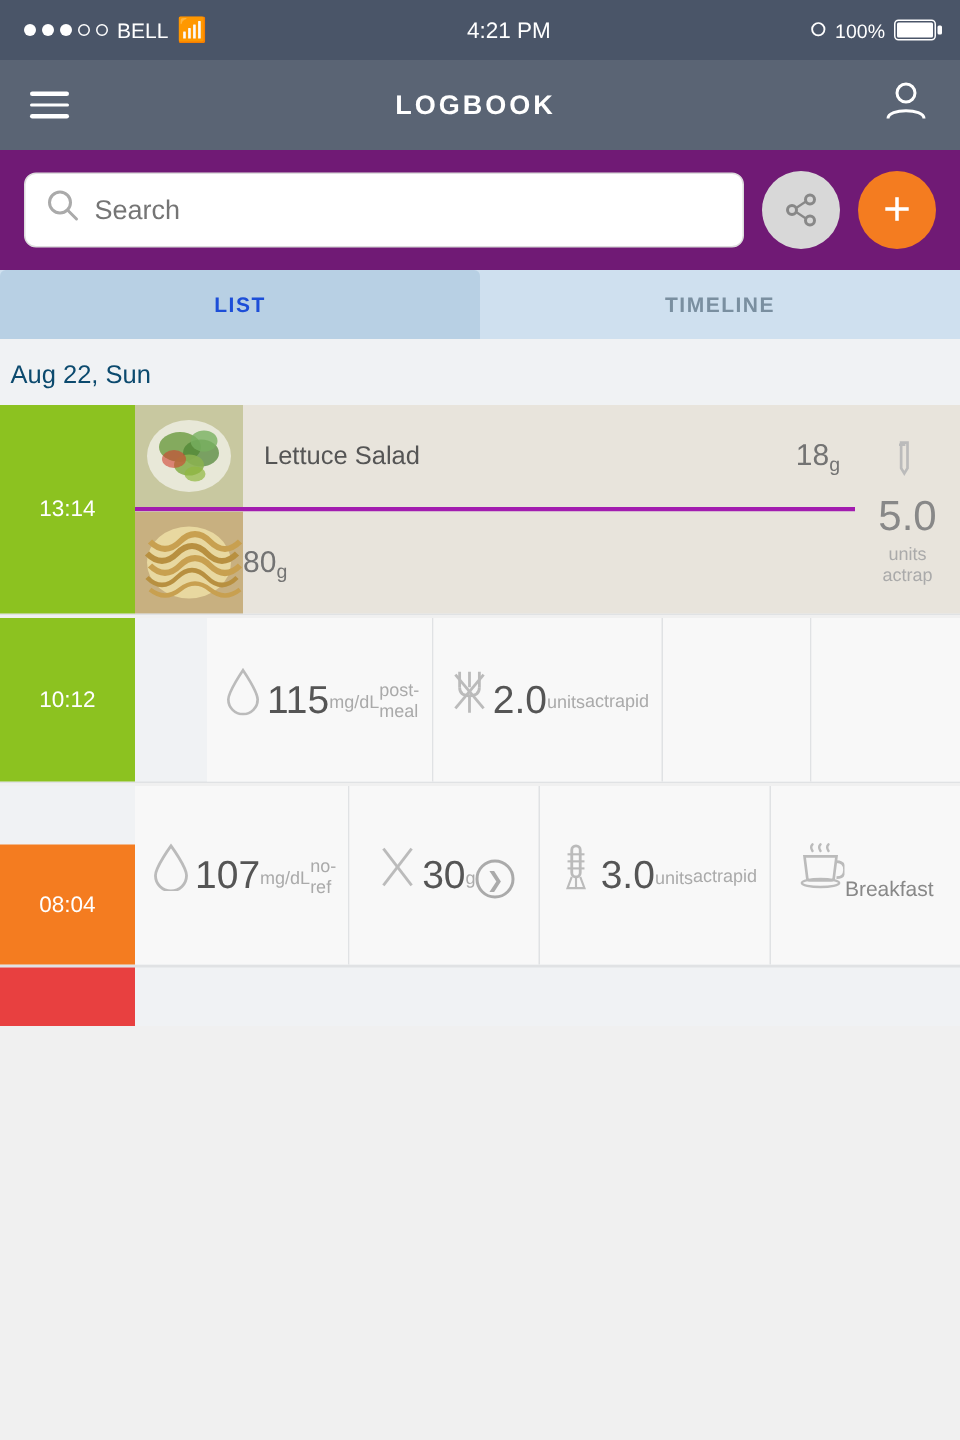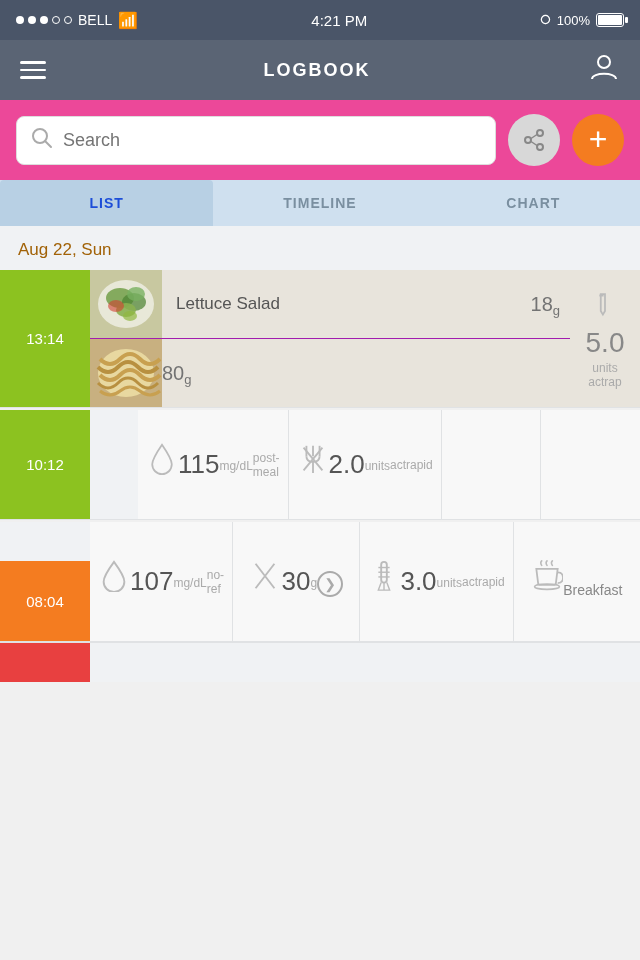--- a/index.html
+++ b/index.html
@@ -37,21 +37,21 @@
       justify-content: space-between;
       padding: 0 20px;
     }
     .hamburger { display: flex; flex-direction: column; gap: 5px; cursor: pointer; }
     .hamburger span { display: block; width: 26px; height: 2.5px; background: #fff; border-radius: 2px; }
     .header-title { color: #fff; font-size: 18px; font-weight: 600; letter-spacing: 2px; text-transform: uppercase; }
     .header-user { color: #fff; font-size: 26px; }
 
     
     .search-section {
-      background: #ec4899;
+      background: #701a75;
       padding: 14px 16px;
       display: flex;
       align-items: center;
       gap: 12px;
     }
     .search-input-wrap {
       flex: 1;
       display: flex;
       align-items: center;
       border: 1.5px solid #ddd;
@@ -84,22 +84,22 @@
       flex: 1; display: flex; align-items: center; justify-content: center;
       font-size: 14px; font-weight: 600; letter-spacing: 1px; text-transform: uppercase;
       color: #7a8fa0; cursor: pointer;
     }
     .tab.active {
       background: #b8d0e4; color: #1d4ed8; border-radius: 4px 4px 0 0;
     }
 
     
     .date-header {
-      padding: 14px 18px 10px;
-      font-size: 17px; color: #a16207; font-weight: 400;
+      padding: 14px 7px 10px;
+      font-size: 17px; color: #0c4a6e; font-weight: 400;
       background: #f0f2f4;
     }
 
     
     .entry-block {
       display: flex;
       background: #f0f2f4;
       border-bottom: 1px solid #e0e2e4;
     }
     .time-col {
@@ -108,21 +108,21 @@
       font-size: 15px; color: #fff; font-weight: 500;
     }
     .time-col.green { background: #8cc220; }
     .time-col.orange { background: #f47c20; margin-top: 39px; }
 
     
     .food-rows { flex: 1; }
     .food-row {
       display: flex; align-items: center;
       background: #e8e4dc;
-      border-bottom: 1px solid #a21caf;
+      border-bottom: 3px solid #a21caf;
       padding: 0;
       min-height: 68px;
     }
     .food-thumb-placeholder {
       width: 72px; height: 68px; background: #c8c0a8; flex-shrink: 0;
       display: flex; align-items: center; justify-content: center; overflow: hidden;
     }
     .food-name { flex: 1; font-size: 17px; color: #555; padding: 0 14px; }
     .food-amount { font-size: 20px; color: #737373; padding-right: 10px; white-space: nowrap; }
     .food-amount sub { font-size: 13px; vertical-align: baseline; position: relative; top: 4px; }
@@ -235,23 +235,20 @@
   </button>
 </div>
 
 <div class="tabs">
   <div class="tab active">
     <span>LIST</span>
   </div>
   <div class="tab">
     <span>TIMELINE</span>
   </div>
-  <div class="tab">
-    <span>CHART</span>
-  </div>
 </div>
 
 <div class="date-header">Aug 22, Sun</div>
 
 <div class="entry-block" style="min-height:136px;">
   <div class="time-col green">
     <span>13:14</span>
   </div>
   <div class="food-rows">
 

